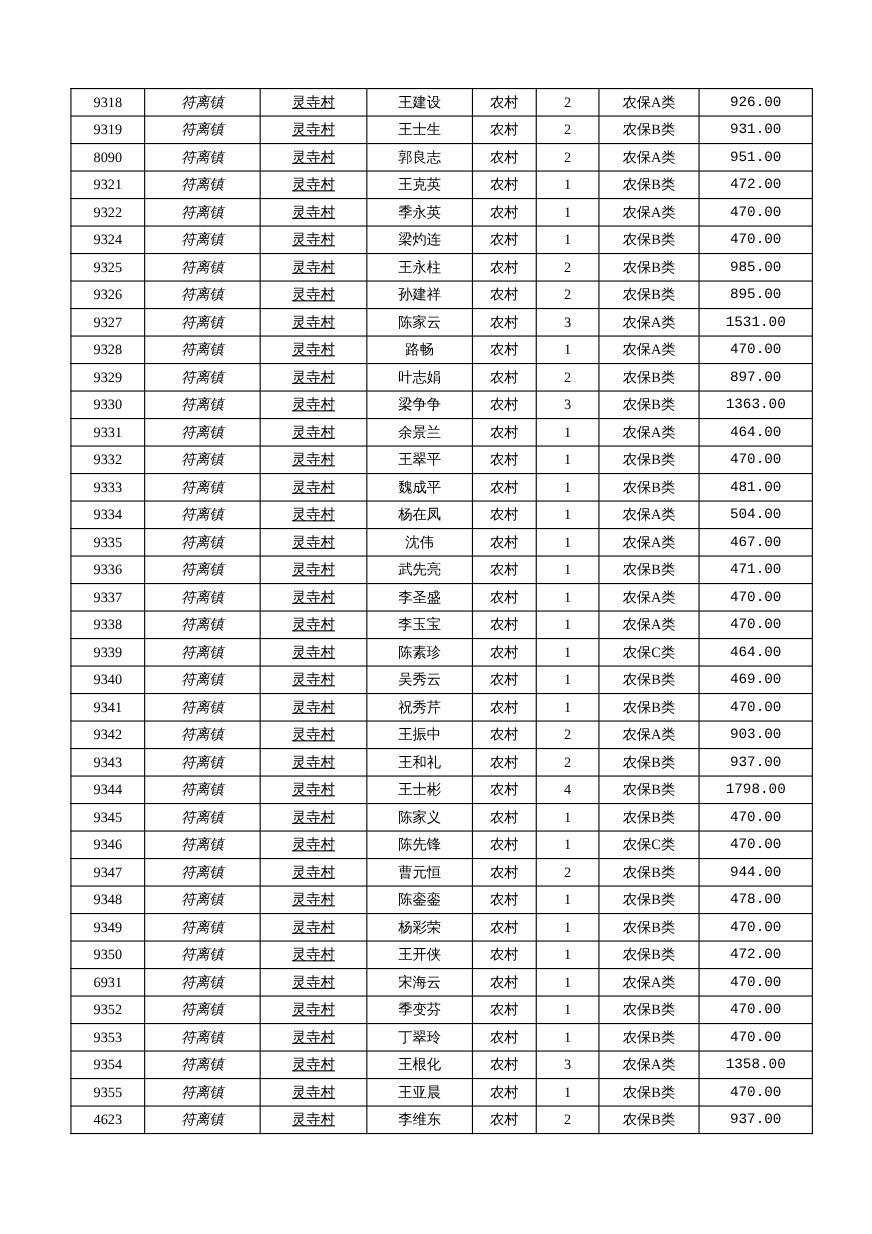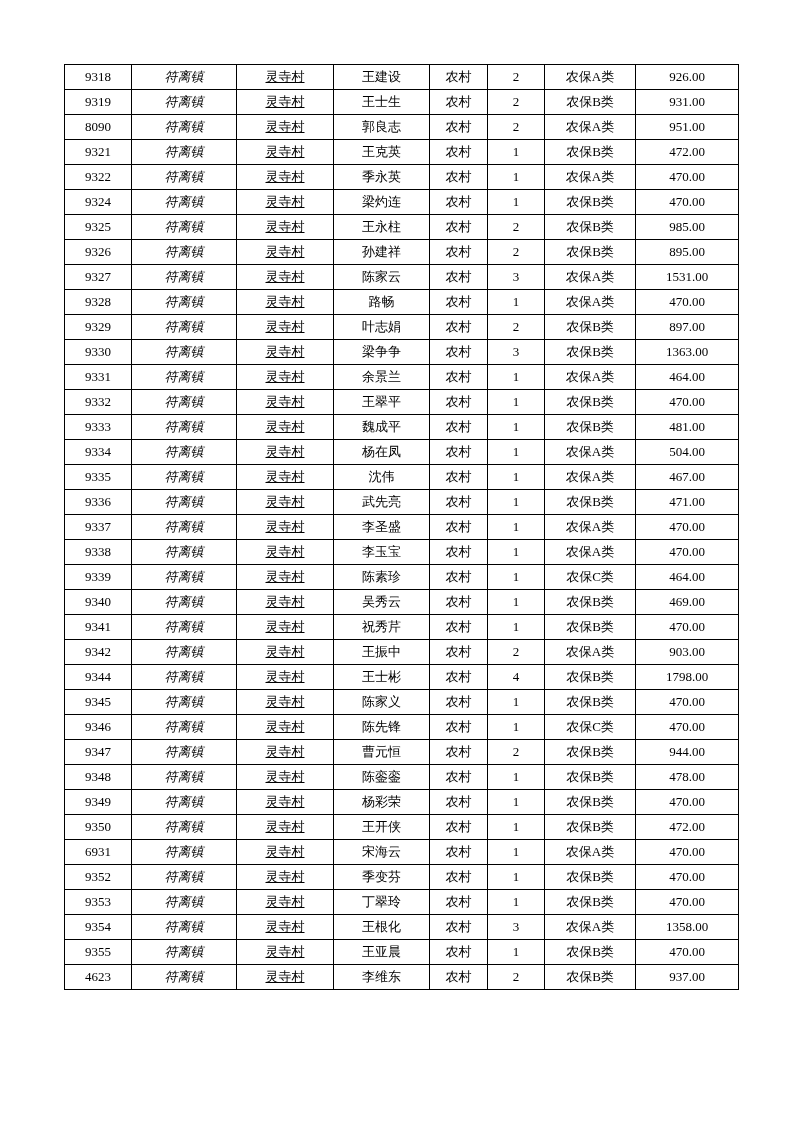--- a/index.html
+++ b/index.html
@@ -12,21 +12,21 @@
     width: 793px;
     height: 1122px;
     background: #ffffff;
     font-family: "Liberation Serif", "DejaVu Serif", serif;
     color: #000000;
     overflow: hidden;
   }
   table.roster {
     position: absolute;
     left: 64px;
-    top: 64px;
+    top: 80px;
     width: 666px;
     border-collapse: collapse;
     table-layout: fixed;
   }
   table.roster td {
     border: 1px solid #000000;
     height: 24px;
     padding: 0;
     font-size: 13px;
     line-height: 24px;
@@ -35,21 +35,21 @@
     white-space: nowrap;
     overflow: hidden;
   }
   td.col-id       { width: 66px; }
   td.col-town     { width: 104px; font-style: italic; }
   td.col-village  { width: 96px; text-decoration: underline; }
   td.col-name     { width: 95px; }
   td.col-category { width: 57px; }
   td.col-count    { width: 56px; }
   td.col-type     { width: 90px; }
-  td.col-amount   { width: 102px; text-align: right; padding-right: 30px; }
+  td.col-amount   { width: 102px; text-align: right; padding-right: 30px; font-family: Liberation Mono, monospace; }
 </style>
 </head>
 <body>
 
 <div class="page">
   <table class="roster">
     <tbody id="roster-body">
         <tr>
           <td class="col-id">9318</td>
           <td class="col-town">符离镇</td>
@@ -284,20 +284,30 @@
           <td class="col-id">9342</td>
           <td class="col-town">符离镇</td>
           <td class="col-village">灵寺村</td>
           <td class="col-name">王振中</td>
           <td class="col-category">农村</td>
           <td class="col-count">2</td>
           <td class="col-type">农保A类</td>
           <td class="col-amount">903.00</td>
         </tr>
         <tr>
+          <td class="col-id">9343</td>
+          <td class="col-town">符离镇</td>
+          <td class="col-village">灵寺村</td>
+          <td class="col-name">王和礼</td>
+          <td class="col-category">农村</td>
+          <td class="col-count">2</td>
+          <td class="col-type">农保B类</td>
+          <td class="col-amount">937.00</td>
+        </tr>
+        <tr>
           <td class="col-id">9344</td>
           <td class="col-town">符离镇</td>
           <td class="col-village">灵寺村</td>
           <td class="col-name">王士彬</td>
           <td class="col-category">农村</td>
           <td class="col-count">4</td>
           <td class="col-type">农保B类</td>
           <td class="col-amount">1798.00</td>
         </tr>
         <tr>

